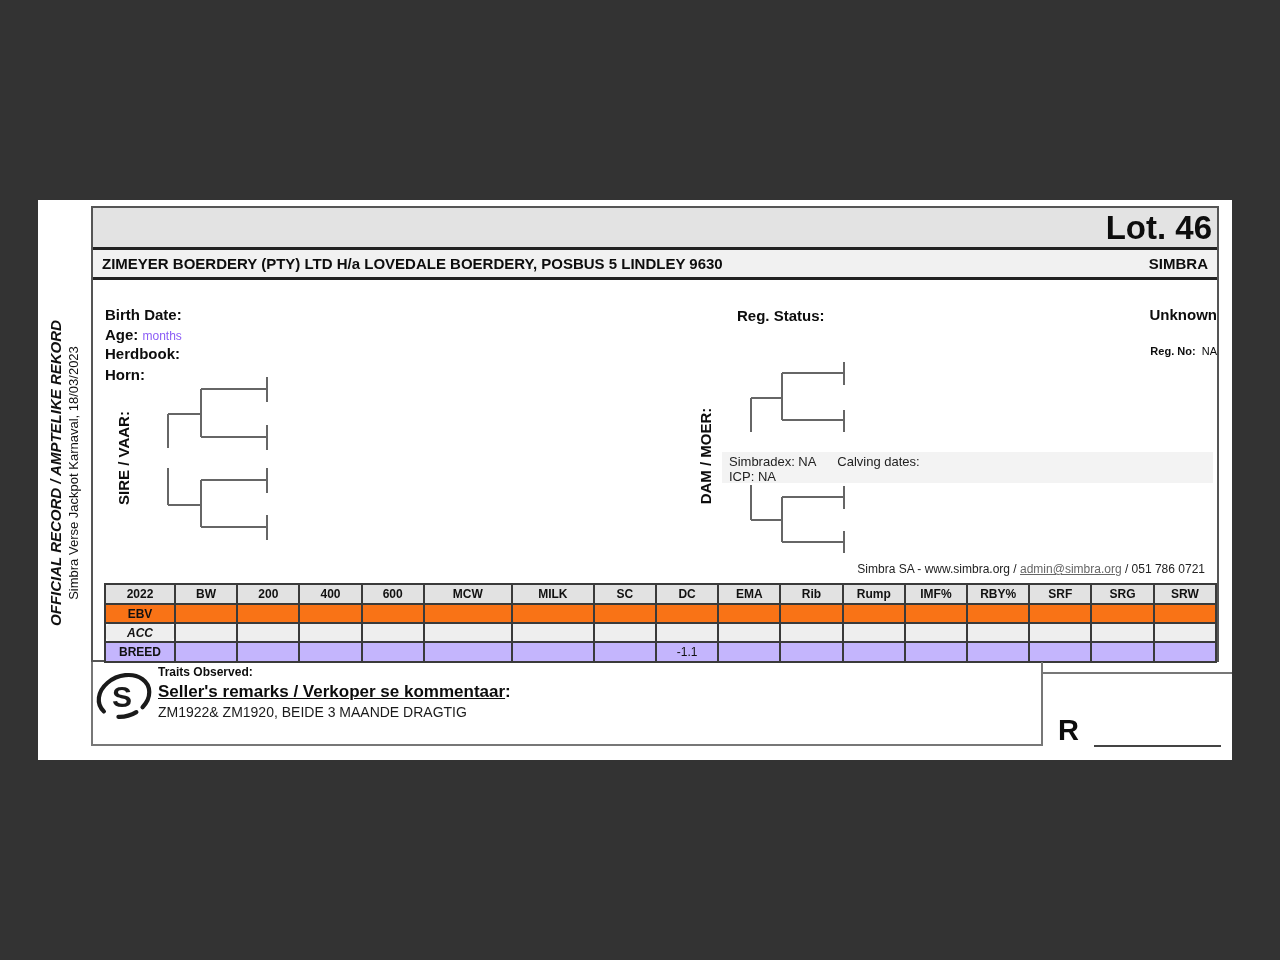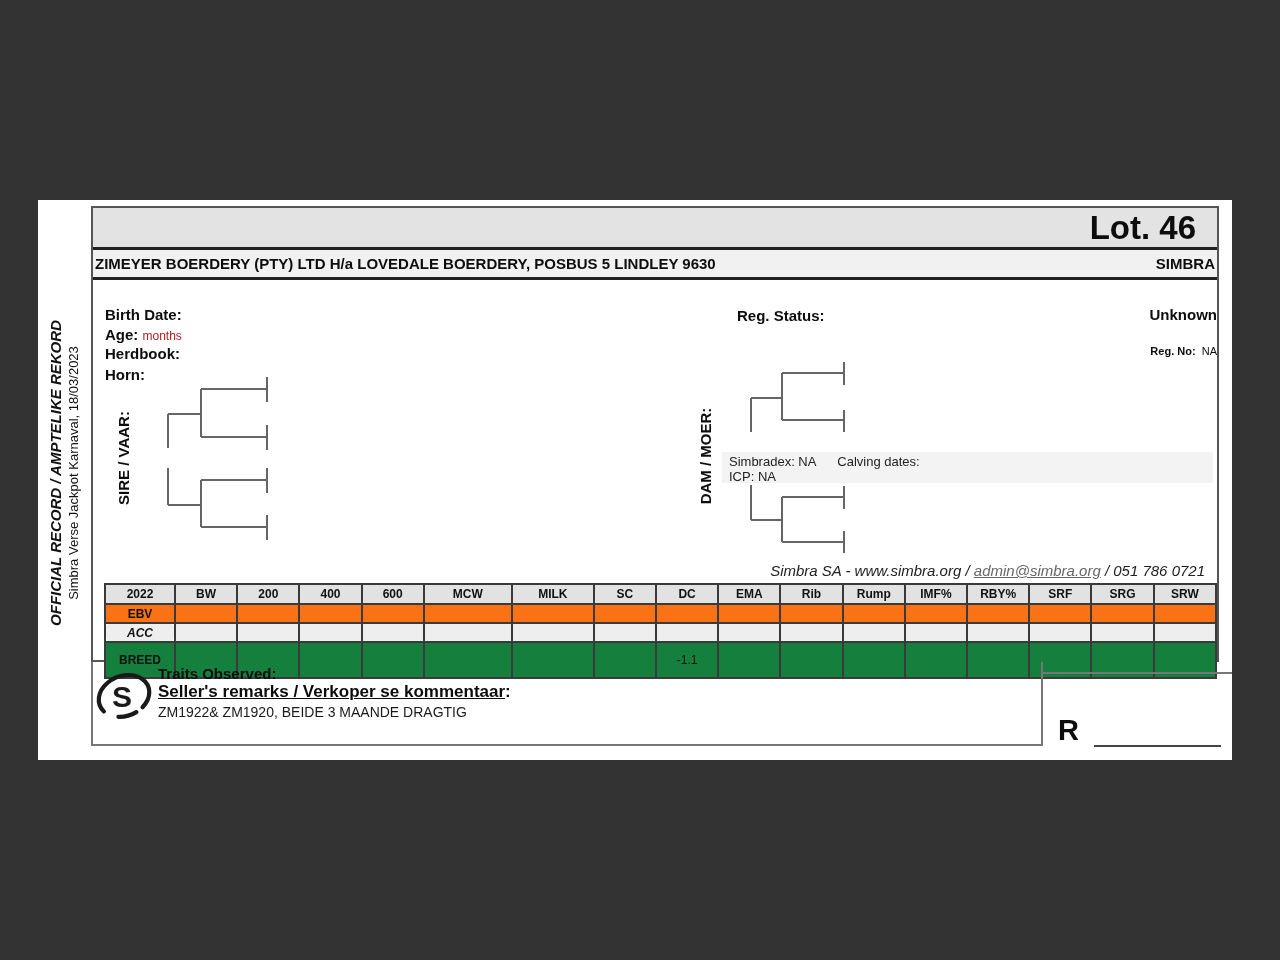--- a/index.html
+++ b/index.html
@@ -21,71 +21,71 @@
   }
   .side-title{font-size:15px;font-weight:bold;font-style:italic;line-height:19px;white-space:nowrap;}
   .side-sub{font-size:13px;line-height:17px;white-space:nowrap;}
 
   
   .main-box{left:53px;top:6px;width:1128px;height:456px;border:2px solid #555;box-sizing:border-box;}
   .lot-band{
     left:55px;top:8px;width:1124px;height:42px;background:#e3e3e3;
     border-bottom:3px solid #222;box-sizing:border-box;
     display:flex;align-items:center;justify-content:flex-end;
-    font-size:33px;font-weight:bold;color:#0d0d0d;padding-right:21px;
+    font-size:33px;font-weight:bold;color:#0d0d0d;padding-right:5px;
   }
   .owner-row{
     left:55px;top:50px;width:1124px;height:30px;background:#f1f1f1;
     border-bottom:3px solid #222;box-sizing:border-box;
     display:flex;align-items:center;justify-content:space-between;
-    font-size:15px;font-weight:bold;color:#0d0d0d;padding:0 2px;
+    font-size:15px;font-weight:bold;color:#0d0d0d;padding:0 9px;
   }
   .lbl{font-weight:bold;font-size:15px;color:#0d0d0d;white-space:nowrap;margin-top:24px;}
-  .small-val{font-weight:normal;font-size:12px;color:#b91c1c;}
+  .small-val{font-weight:normal;font-size:12px;color:#8b5cf6;}
   .regno{font-size:11px;}
   .regno .v{font-weight:normal;}
 
   .ped-label{
     width:130px;height:18px;transform:rotate(-90deg);
     font-size:15px;font-weight:bold;color:#0d0d0d;text-align:center;white-space:nowrap;
   }
   .trees{left:53px;top:80px;}
 
   .dex-band{
     left:684px;top:252px;width:491px;height:31px;background:#f3f3f3;
     font-size:13px;color:#222;line-height:15px;padding:2px 0 0 7px;box-sizing:border-box;
   }
   .dex-band .calv{margin-left:18px;}
 
-  .contact-line{right:27px;top:362px;font-size:15px;font-style:italic;color:#222;white-space:nowrap;}
+  .contact-line{right:27px;top:362px;font-size:12px;color:#222;white-space:nowrap;}
   .contact-line .lnk{color:#666;text-decoration:underline;}
 
   
   .grid-wrap{left:66px;top:383px;width:1113px;}
   table.ebv{border-collapse:collapse;table-layout:fixed;width:1113px;}
   table.ebv th,table.ebv td{
     border:2px solid #3a3a3a;font-size:12px;color:#111;
     text-align:center;padding:0;overflow:hidden;white-space:nowrap;
   }
   table.ebv thead tr{height:20px;background:#e2e2e2;}
   table.ebv th{font-weight:bold;}
   tr.row-ebv{height:19px;background:#f97316;}
   tr.row-acc{height:19px;background:#eeeeee;}
-  tr.row-breed{height:36px;background:#15803d;}
+  tr.row-breed{height:20px;background:#c4b5fd;}
   td.rowlabel{font-weight:bold;}
   tr.row-acc td.rowlabel{font-style:italic;border-radius:8px;}
 
   
   .remarks-box{
     left:53px;top:462px;width:952px;height:84px;box-sizing:border-box;
     border-left:2px solid #777;border-right:2px solid #777;border-bottom:2px solid #777;
   }
   .notch-top{left:1005px;top:472px;width:189px;height:2px;background:#777;}
   .s-logo{left:55px;top:466px;}
-  .traits{left:120px;top:465px;font-size:15px;font-weight:bold;color:#0d0d0d;}
+  .traits{left:120px;top:465px;font-size:12px;font-weight:bold;color:#0d0d0d;}
   .seller{left:120px;top:482px;font-size:17px;font-weight:bold;color:#0d0d0d;white-space:nowrap;}
   .seller .und{text-decoration:underline;}
   .remark-text{left:120px;top:504px;font-size:14px;color:#1a1a1a;white-space:nowrap;}
   .r-symbol{left:1020px;top:514px;font-size:29px;font-weight:bold;color:#0d0d0d;}
   .price-line{left:1056px;top:545px;width:127px;height:2px;background:#444;}
 </style>
 </head>
 <body>
 
 <div class="stage">

